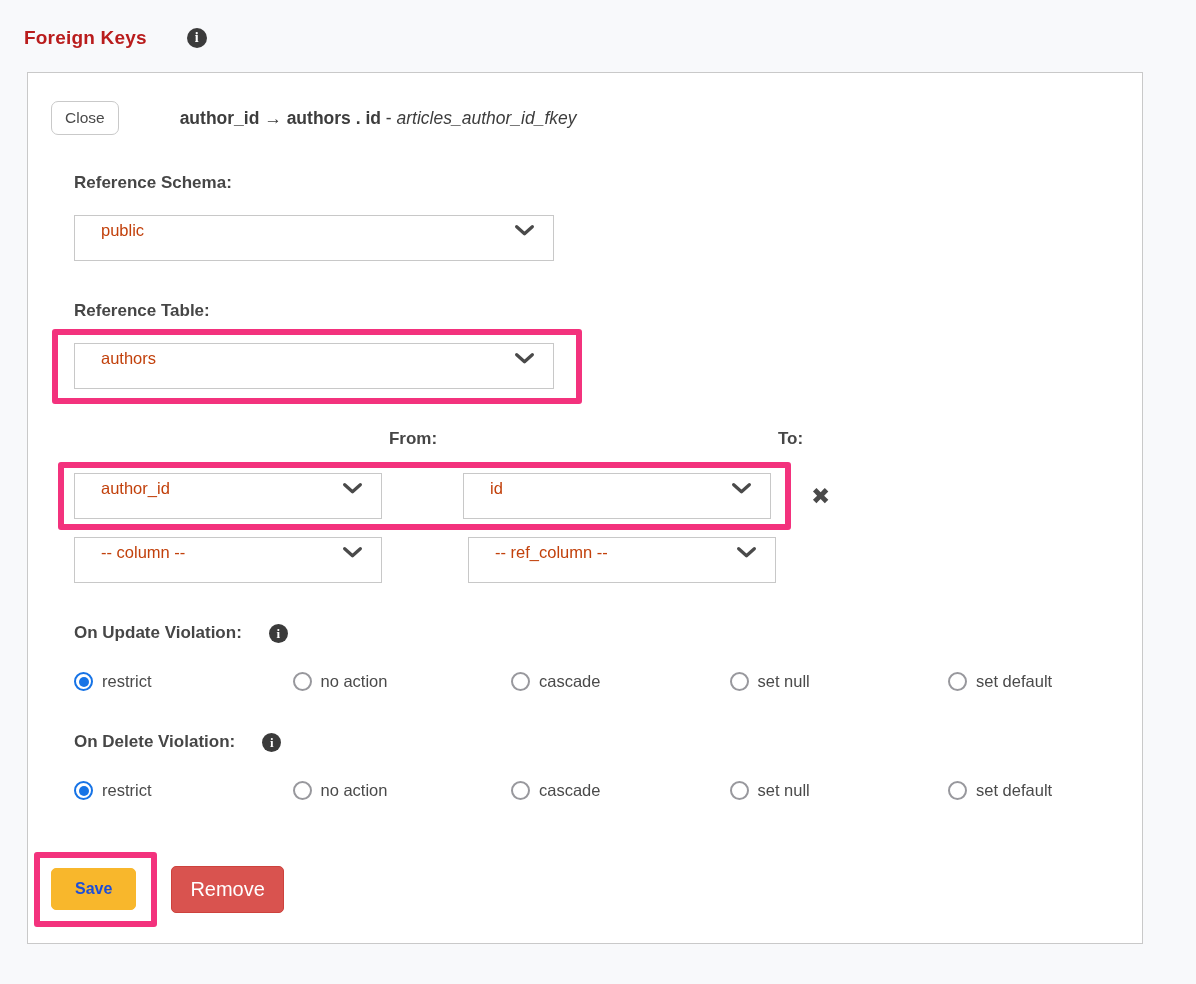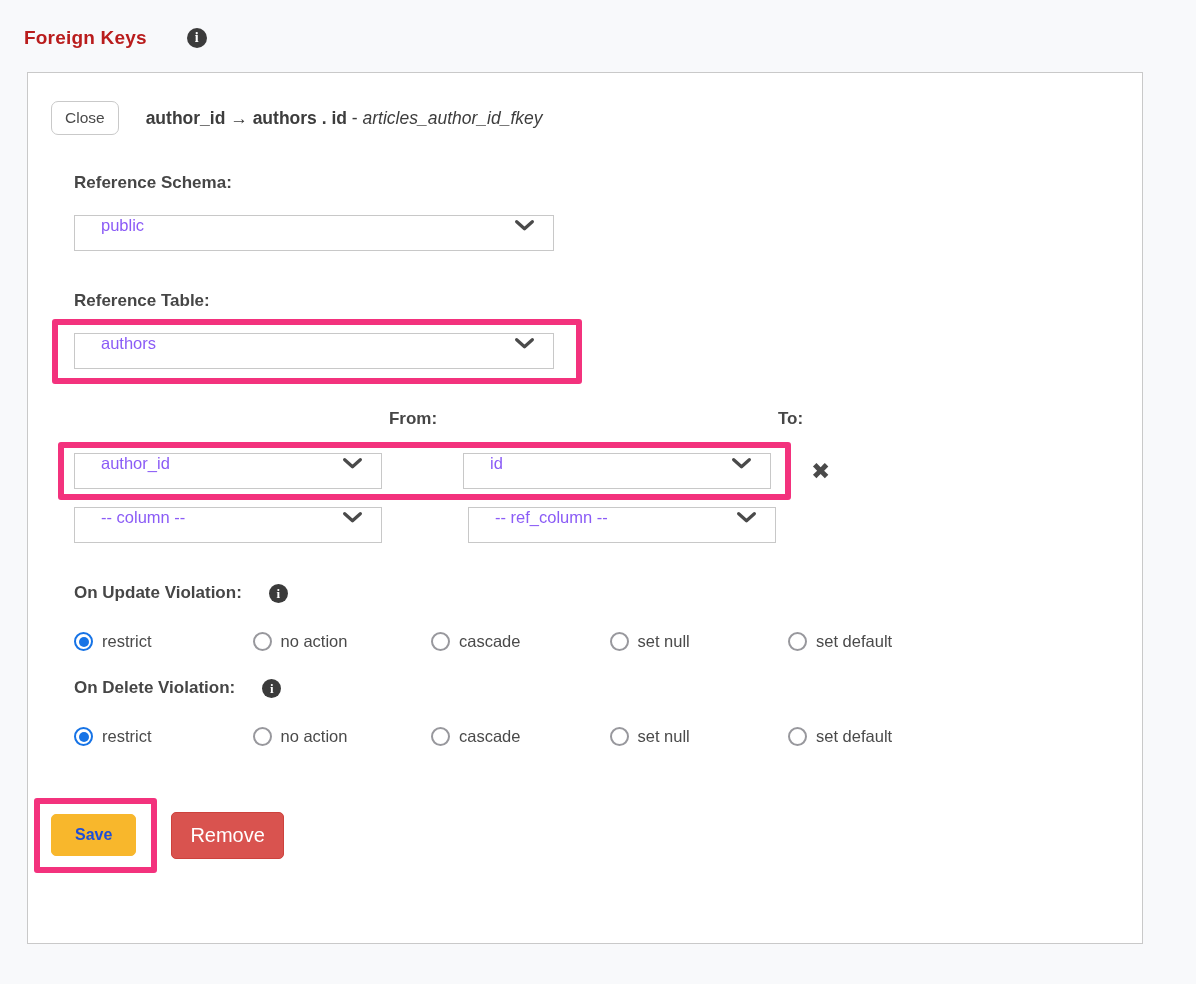--- a/index.html
+++ b/index.html
@@ -33,50 +33,50 @@
 
   
   .panel {
     width: 1116px; height: 872px;
     margin-left: 27px;
     background: #fff;
     border: 1.5px solid #c9c9c9;
     padding: 28px 24px 0 23px;
   }
 
-  .row-close { display: flex; align-items: center; }
+  .row-close { display: flex; align-items: center; gap: 34px; }
   .close-btn {
     font-family: "Liberation Sans", sans-serif;
     font-size: 15.5px; color: #4a4a4a;
     background: #fff; border: 1px solid #c9c9c9; border-radius: 7px;
     padding: 7px 13px; cursor: pointer;
   }
   .fk-title { margin-left: 27px; font-size: 17.5px; color: #3d3d3d; text-align: right; }
   .fk-title .b { font-weight: bold; }
   .fk-title .i { font-style: italic; }
 
   .form { margin-left: 23px; }
 
   .field-label {
     font-size: 17px; font-weight: bold; color: #464646;
     display: flex; align-items: center;
   }
   .lbl-schema { margin: 38px 0 22px; }
   .lbl-table  { margin: 40px 0 8px; }
   .lbl-update { margin-top: 40px; }
-  .lbl-delete { margin-top: 27px; }
+  .lbl-delete { margin-top: 41px; }
   .field-label .info-badge { margin-left: 27px; width: 19px; height: 19px; font-size: 13px; }
 
   
   .sel {
-    height: 36px;
+    height: 46px;
     display: flex; align-items: center;
     background: #fff; border: 1px solid #c8c8c8;
     padding: 0 19px 16px 26px;
-    font-size: 16.5px; color: #8b5cf6;
+    font-size: 16.5px; color: #c2410c;
     cursor: pointer;
   }
   .sel .val { flex: 1; overflow: hidden; white-space: nowrap; }
   .sel svg { flex-shrink: 0; display: block; }
   .sel-lg { width: 480px; }
   .sel-sm { width: 308px; }
 
   
   .hl { border: 6px solid var(--highlight, #f3327d); border-radius: 3px; }
   .hl-table {
@@ -100,21 +100,21 @@
   .row-pair1 { display: flex; align-items: center; }
   .x-icon {
     margin-left: 20px;
     font-family: "DejaVu Sans", sans-serif;
     font-size: 23px; font-weight: bold; color: #4a4a4a;
     line-height: 1; cursor: pointer;
   }
   .row-pair2 { margin-top: 7px; display: flex; gap: 86px; }
 
   
-  .radio-row { display: flex; margin-top: 29px; }
+  .radio-row { display: flex; margin-top: 29px; gap: 40px; }
   .radio-opt {
     flex: 0 0 178.5px;
     display: flex; align-items: center;
     cursor: pointer;
   }
   .radio-circle {
     width: 19px; height: 19px; border-radius: 50%;
     border: 2px solid #98989d; background: #fff;
     position: relative; flex-shrink: 0;
   }

